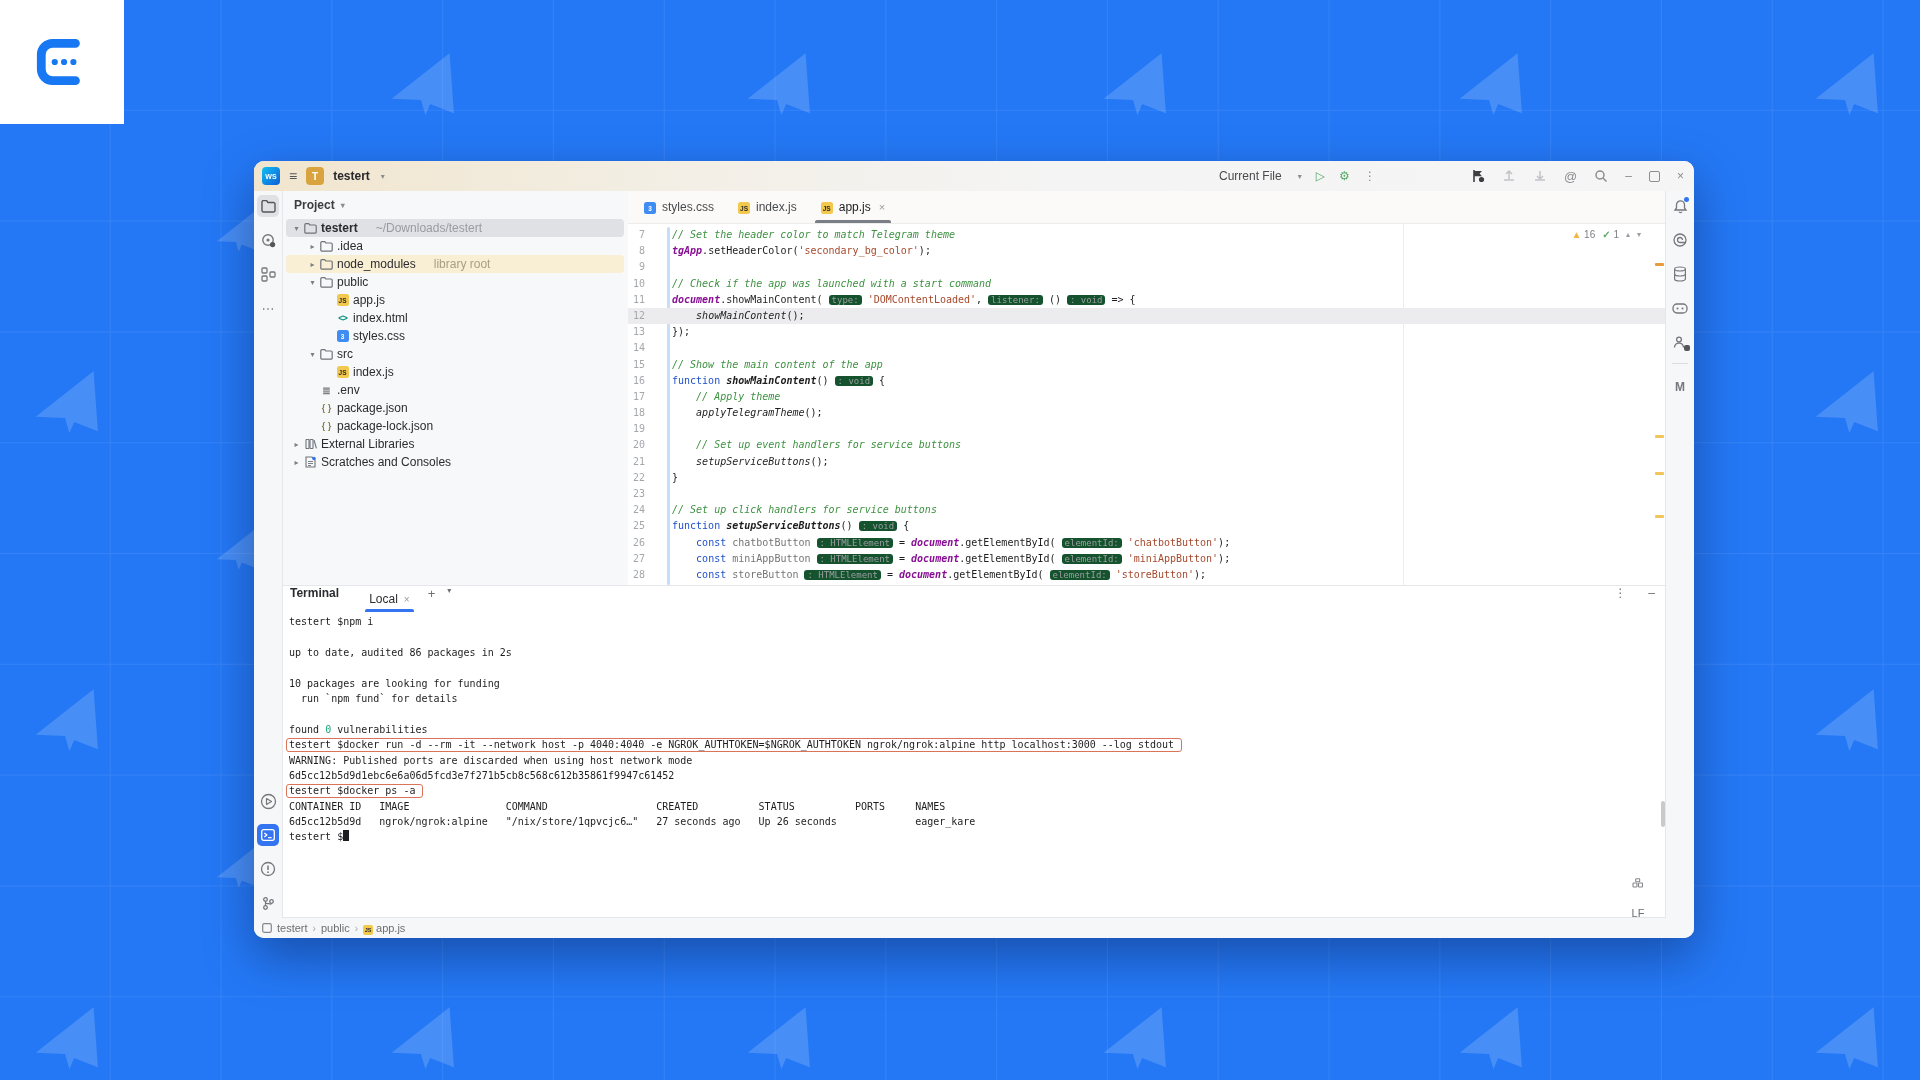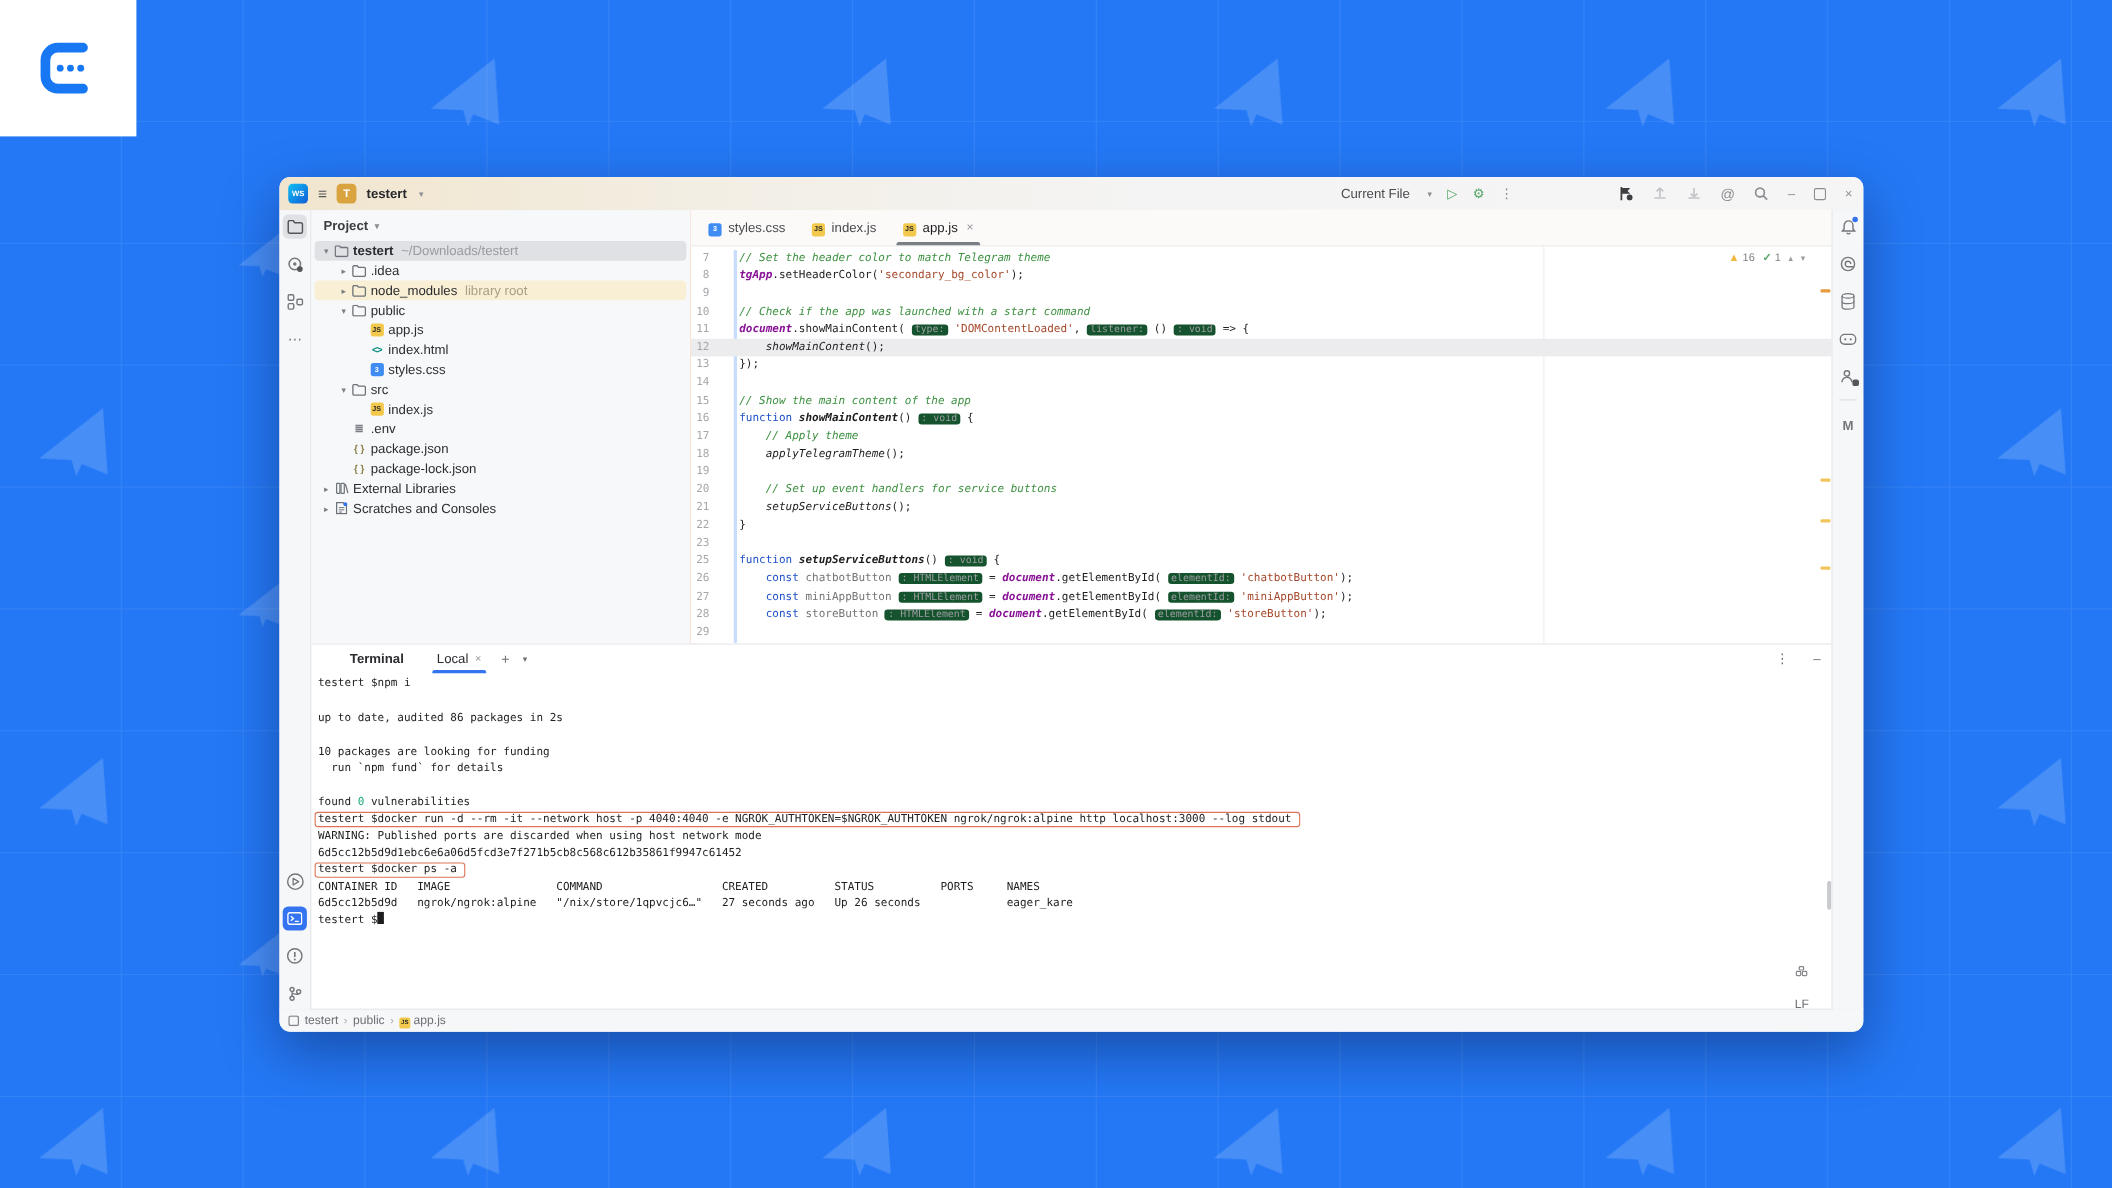--- a/index.html
+++ b/index.html
@@ -54,21 +54,21 @@
     border-right:6px solid #f97316;}
   .proj-head{height:28px;display:flex;align-items:center;padding-left:12px;color:#3c3d41;font-weight:600;}
   .tree{font-size:12px;color:#2b2c30;}
   .trow{height:18px;display:flex;align-items:center;white-space:nowrap;margin:0 4px;border-radius:4px;padding-left:4px;}
   .trow.selected{background:#dfe1e5;}
   .trow.highlight{background:#f8efd4;}
   .trow .tchev{width:13px;color:#7d7e83;font-size:8px;flex:none;text-align:center;}
   .trow .ticonw{width:15px;flex:none;display:flex;justify-content:center;align-items:center;}
   .trow .tlabel{margin-left:3px;}
   .trow .tlabel.b{font-weight:700;}
-  .trow .tsub{margin-left:7px;color:#9a9ba0;}
+  .trow .tsub{margin-left:18px;color:#9a9ba0;}
   .trow .tsub.warm{color:#a79f86;}
   .badge{display:inline-flex;width:12px;height:12px;border-radius:2.5px;align-items:center;justify-content:center;
     font-size:6.5px;font-weight:bold;}
   .badge.js{background:#f2c94c;color:#2b2b2b;}
   .badge.css{background:#3f8cf3;color:#fff;}
   .ticon{font-size:9px;font-weight:bold;}
   .ticon.html{color:#00897b;letter-spacing:-1px;}
   .ticon.json{color:#8a8046;}
   .ticon.env{color:#7d7e83;font-size:10px;}
 
@@ -96,21 +96,21 @@
   .guide{position:absolute;left:775px;top:0;bottom:0;width:1px;background:#ededed;}
   .inspect{position:absolute;right:22px;top:3px;display:flex;align-items:center;gap:7px;
     font-family:"Liberation Sans",sans-serif;font-size:10px;color:#7e7f83;background:#ffffffcc;padding:1px 4px;border-radius:4px;}
   .warn-tri{color:#f0b73f;font-size:10px;}
   .ok-check{color:#59a869;font-weight:bold;}
   .in-chev{color:#9b9ca0;font-size:8px;}
   .stripe-mark{position:absolute;width:9px;height:3px;border-radius:1px;background:#f2c55c;right:3px;}
 
   
   .terminal{position:absolute;left:28px;top:424px;width:1385px;height:333px;background:#fff;border-top:1px solid #e6e7ea;}
-  .term-head{height:26px;display:flex;align-items:center;padding:0 10px 0 8px;position:relative;margin-left:28px;}
+  .term-head{height:26px;display:flex;padding:0 10px 0 8px;position:relative;}
   .term-title{font-weight:600;color:#2b2c30;margin-right:26px;}
   .term-tab{position:relative;height:26px;display:flex;align-items:center;gap:6px;color:#2b2c30;padding:0 4px;}
   .term-tab::after{content:"";position:absolute;left:0;right:0;bottom:0;height:3px;background:#3574f0;border-radius:2px 2px 0 0;}
   .term-x{color:#9b9ca0;font-size:10px;}
   .term-plus{color:#6f7075;margin-left:14px;font-size:13px;}
   .term-chev{color:#6f7075;margin-left:12px;font-size:8px;}
   .term-right{position:absolute;right:12px;display:flex;gap:22px;color:#6f7075;}
   .tbody{position:absolute;left:0;top:26px;right:0;bottom:0;font-family:"DejaVu Sans Mono",monospace;
     font-size:10px;line-height:15.4px;color:#1e1e1e;padding:2px 0 0 7px;}
   .tline{height:15.4px;white-space:pre;}
@@ -472,20 +472,21 @@
         <div class="codeline"><span class="num">14</span></div>
         <div class="codeline"><span class="num">15</span><span class="cm">// Show the main content of the app</span></div>
         <div class="codeline"><span class="num">16</span><span class="kw">function</span><span> </span><span class="fnb">showMainContent</span><span>() </span><span class="hint">: void</span><span> {</span></div>
         <div class="codeline"><span class="num">17</span><span>    </span><span class="cm">// Apply theme</span></div>
         <div class="codeline"><span class="num">18</span><span>    </span><span class="fn">applyTelegramTheme</span><span>();</span></div>
         <div class="codeline"><span class="num">19</span></div>
         <div class="codeline"><span class="num">20</span><span>    </span><span class="cm">// Set up event handlers for service buttons</span></div>
         <div class="codeline"><span class="num">21</span><span>    </span><span class="fn">setupServiceButtons</span><span>();</span></div>
         <div class="codeline"><span class="num">22</span><span>}</span></div>
         <div class="codeline"><span class="num">23</span></div>
+        <div class="codeline"><span class="num">24</span><span class="cm">// Set up click handlers for service buttons</span></div>
         <div class="codeline"><span class="num">25</span><span class="kw">function</span><span> </span><span class="fnb">setupServiceButtons</span><span>() </span><span class="hint">: void</span><span> {</span></div>
         <div class="codeline"><span class="num">26</span><span>    </span><span class="kw">const</span><span> </span><span class="lvar">chatbotButton </span><span class="hint">: HTMLElement</span><span> = </span><span class="gv">document</span><span>.getElementById( </span><span class="hint">elementId:</span><span> </span><span class="str">'chatbotButton'</span><span>);</span></div>
         <div class="codeline"><span class="num">27</span><span>    </span><span class="kw">const</span><span> </span><span class="lvar">miniAppButton </span><span class="hint">: HTMLElement</span><span> = </span><span class="gv">document</span><span>.getElementById( </span><span class="hint">elementId:</span><span> </span><span class="str">'miniAppButton'</span><span>);</span></div>
         <div class="codeline"><span class="num">28</span><span>    </span><span class="kw">const</span><span> </span><span class="lvar">storeButton </span><span class="hint">: HTMLElement</span><span> = </span><span class="gv">document</span><span>.getElementById( </span><span class="hint">elementId:</span><span> </span><span class="str">'storeButton'</span><span>);</span></div>
         <div class="codeline"><span class="num">29</span></div>
       </div>
   </div>
 
   <div class="terminal">
     <div class="term-head">

